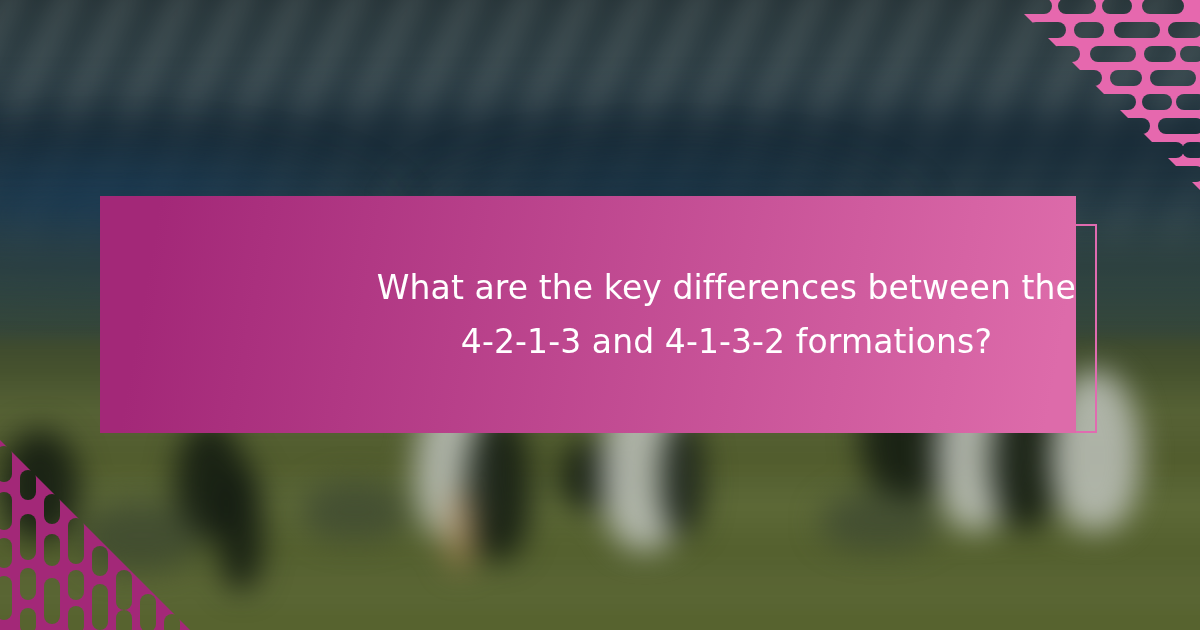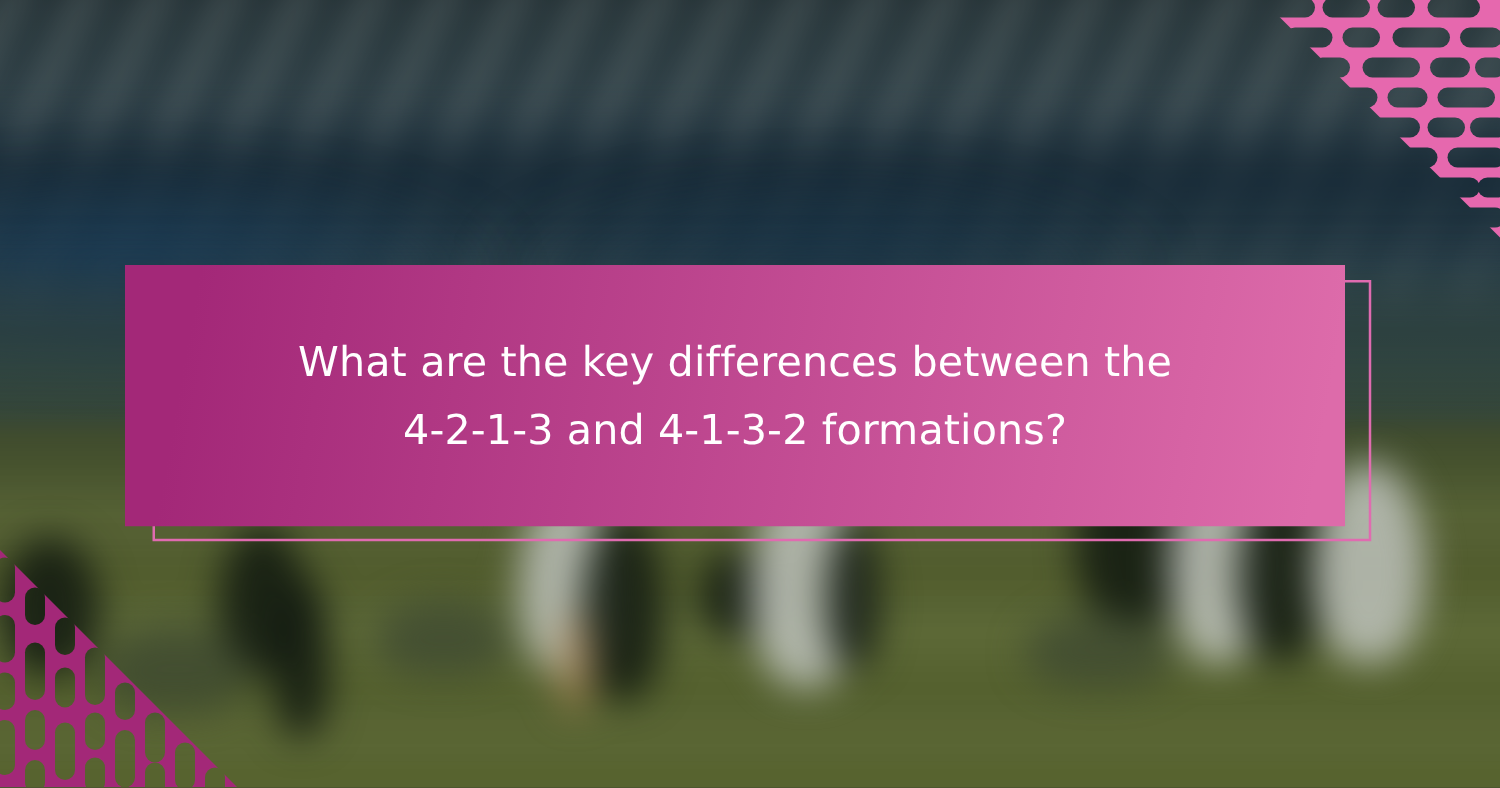--- a/index.html
+++ b/index.html
@@ -163,27 +163,26 @@
     border: 2px solid #e06bb0;
     box-sizing: border-box;
   }
 
   
   .banner {
     position: absolute;
     left: 100px;
     top: 196px;
     width: 976px;
-    height: 209px;
+    height: 237px;
     background: linear-gradient(100deg, var(--b1) 0%, var(--b1) 6%, var(--b2) 97%);
     display: flex;
     align-items: center;
-    justify-content: center;
+    justify-content: flex-end;
     box-sizing: border-box;
-    margin-top: 16px;
   }
 
   .banner-text {
     margin: 0;
     color: #ffffff;
     font-family: "DejaVu Sans", sans-serif;
     font-size: 33px;
     font-weight: 400;
     line-height: 54px;
     text-align: center;

